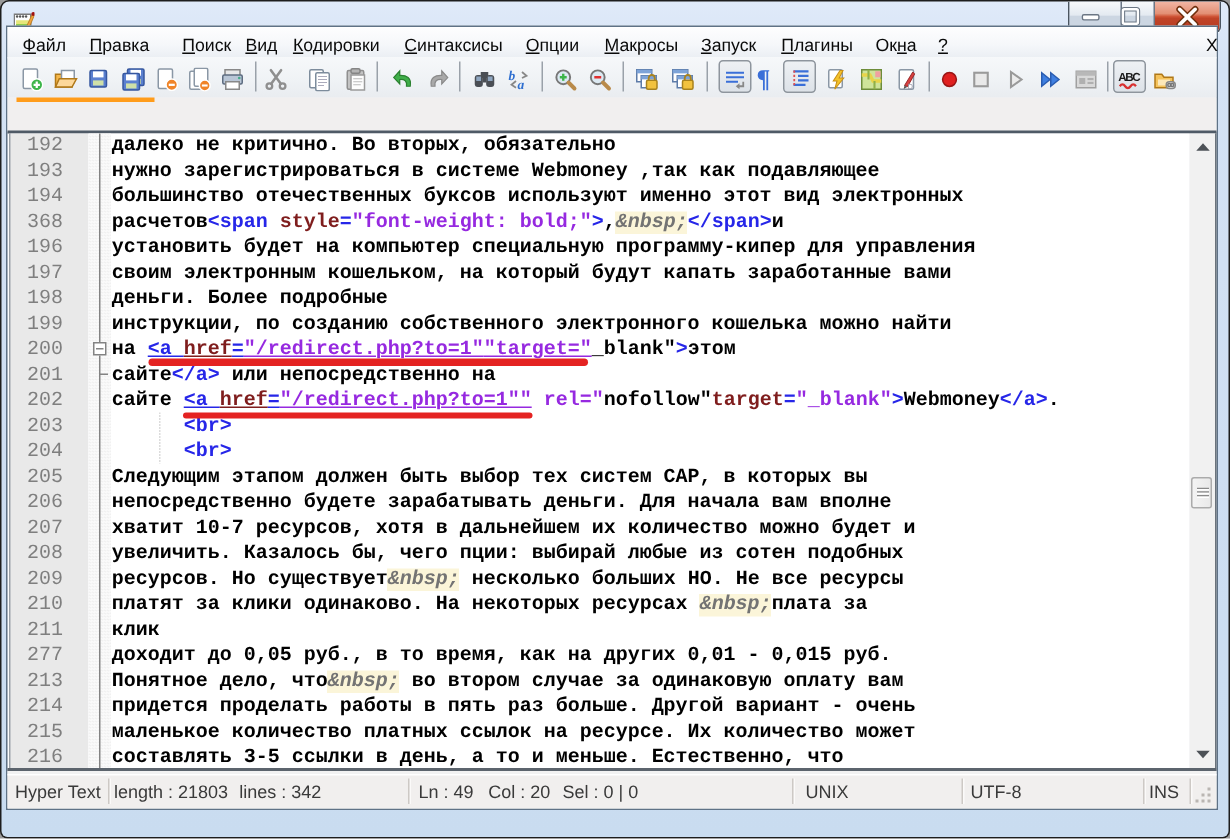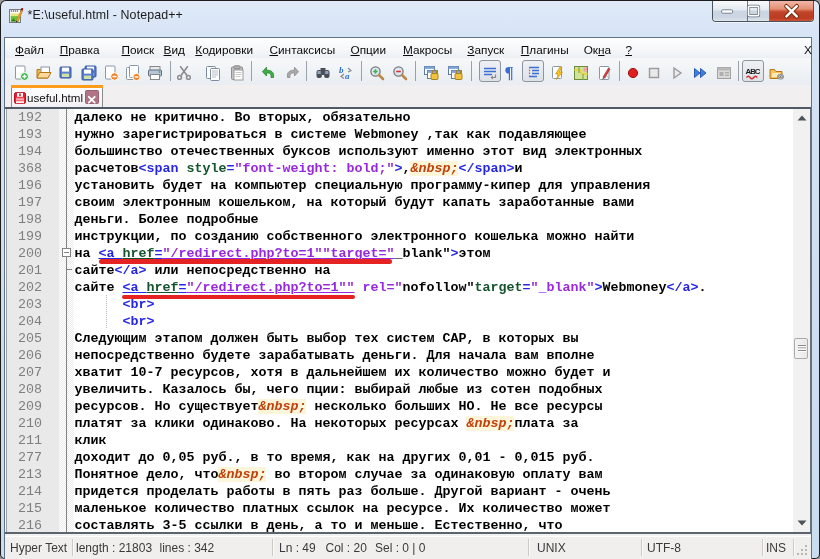--- a/index.html
+++ b/index.html
@@ -3,21 +3,21 @@
 html,body{margin:0;padding:0}
 body{width:820px;height:559px;background:#9a9a9a;overflow:hidden;position:relative;font-family:"Liberation Sans",sans-serif}
 #win{position:absolute;inset:0;background:#1d1d1d;border-radius:6px 6px 5px 5px}
 #frame{position:absolute;left:1px;top:1px;width:818px;height:556.5px;border-radius:5px 5px 4px 4px;background:linear-gradient(180deg,#e0eaf9 0%,#d4e2f4 8%,#cedef2 55%,#c9dcf0 100%)}
 #title-text{position:absolute;left:26.5px;top:7.2px;font-size:12.4px;color:#1c1c1c;letter-spacing:0.12px}
 #wbtns{position:absolute;left:711px;top:0;width:100px;height:20px;border:1px solid #4b5560;border-top:none;border-radius:0 0 4px 4px;overflow:hidden;box-shadow:0 1px 0 rgba(255,255,255,.5)}
 .wb{position:absolute;top:0;height:20px}
 #wb-min{left:0;width:34px;background:linear-gradient(180deg,#f8fafc 0%,#e4eaf1 45%,#ccd6e2 50%,#ccd6e2 82%,#dee5ed 100%);border-right:1px solid #6b7684}
 #wb-max{left:35px;width:21px;background:linear-gradient(180deg,#f8fafc 0%,#e4eaf1 45%,#ccd6e2 50%,#ccd6e2 82%,#dee5ed 100%);border-right:1px solid #6b7684}
 #wb-close{left:57px;width:43px;background:linear-gradient(180deg,#f2b6a5 0%,#e39075 40%,#d05537 50%,#c04428 56%,#ba3d23 84%,#cf5135 100%)}
-#client{position:absolute;left:3px;top:36px;width:806px;height:521px;border:1px solid #5f7286;background:#f0f1f4;box-shadow:inset 1px 1px 0 #fdfdfd}
+#client{position:absolute;left:3px;top:16px;width:806px;height:521px;border:1px solid #5f7286;background:#f0f1f4;box-shadow:inset 1px 1px 0 #fdfdfd}
 #menubar{position:absolute;left:0;top:0;width:806px;height:19.5px;background:linear-gradient(180deg,#fdfdfe 0%,#f5f7fa 55%,#eaeef3 100%);border-top:1px solid #fff}
 .mi{position:absolute;top:4px;font-size:11.8px;color:#0a0a0a;white-space:pre}
 #toolbar{position:absolute;left:0;top:19.5px;width:806px;height:27px;background:linear-gradient(180deg,#f6f8fa 0%,#eff2f5 60%,#e9ecf0 100%)}
 .tbi{position:absolute;top:7px}
 .tbsep{position:absolute;top:3.5px;width:1px;height:20px;background:#9aa1a9}
 .tbox{position:absolute;top:2px;width:22px;height:22px;border:1px solid #8e959d;border-radius:3px;background:linear-gradient(180deg,#eef1f4,#dde2e8);box-sizing:border-box}
 #tabbar{position:absolute;left:0;top:46.5px;width:806px;height:23px;background:#f1efef}
 #tab{position:absolute;left:5.5px;top:3px;width:90px;height:20px;background:linear-gradient(180deg,#fdfdfe 0%,#f5f3f6 70%,#f0eef3 100%);border-left:1px solid #8c8c8c;border-right:1px solid #8c8c8c}
 #tab-orange{position:absolute;left:5.5px;top:0;width:92px;height:3px;background:#ff9c1b}
 #tab-text{position:absolute;left:15.5px;top:3.2px;font-size:11.6px;color:#111}
@@ -29,22 +29,22 @@
 #textarea{position:absolute;left:69px;top:70.8px;width:719px;height:423.2px;background:#fff}
 #vscroll{position:absolute;left:788px;top:70.8px;width:16.5px;height:423.2px;background:#f1f1f1}
 #edleft{position:absolute;left:1px;top:70.8px;width:1px;height:423.2px;background:#9aa0a6}
 #edright{position:absolute;left:804.5px;top:70.8px;width:1.5px;height:423.2px;background:#6a737c}
 #edbot{position:absolute;left:0;top:494px;width:806px;height:1.6px;background:#5c646d}
 #edbot2{position:absolute;left:0;top:495.6px;width:806px;height:2.4px;background:#f2f2f2}
 #lnums{position:absolute;left:2px;top:70.8px;width:35px;font-family:"Liberation Mono",monospace;font-size:13.333px;color:#7f7f7f;text-align:right}
 #lines{position:absolute;left:69.5px;top:70.8px;font-family:"Liberation Mono",monospace;font-size:13.333px;font-weight:bold;color:#000}
 .row{position:absolute;left:0;height:17px;line-height:17px;white-space:pre}
 .num{width:35px}
-.b{color:#2626e8}.r{color:#14532d}.p{color:#9629e0}
-.e{color:#c2410c;font-style:italic;background:#fbf5d9}
+.b{color:#2626e8}.r{color:#7f1d1d}.p{color:#9629e0}
+.e{color:#737373;font-style:italic;background:#fbf5d9}
 .u{text-decoration:underline;text-decoration-thickness:1.2px;text-underline-offset:0.5px}
 .redline{position:absolute;background:#e42322;border-radius:2.5px;height:4.6px}
 #statusbar{position:absolute;left:0;top:498px;width:806px;height:21.5px;background:#f1efee;font-size:12px;color:#3a3a3a;border-top:1px solid #fff}
 .st{position:absolute;top:3.6px;white-space:pre}
 .stsep{position:absolute;top:1.5px;width:1px;height:17px;background:#cdc9c5;box-shadow:1px 0 0 #fbfaf9}
 #grip{position:absolute;left:790px;top:7px}
 .fold-el{position:absolute;background:#838383}
 </style></head><body>
 <div id="win">
     <div id="frame">
@@ -54,21 +54,20 @@
         <circle cx="4.4" cy="3" r="0.8" fill="#555"></circle>
         <circle cx="6.4" cy="3" r="0.8" fill="#555"></circle>
         <circle cx="8.4" cy="3" r="0.8" fill="#555"></circle>
 <rect x="1.7" y="5.5" width="8.6" height="3.5" fill="#e6e67a"></rect>
         <rect x="1.7" y="8.2" width="8.6" height="5.3" fill="#6abf3a"></rect>
 <path d="M1.7 13.5 L4.5 10.5 L7 13.5 Z" fill="#2e7d1e"></path>
 <path d="M12.5 1.5 L7.2 12.8 L9.2 13.3 L13.9 2.2 Z" fill="#f2a33c" stroke="#b97a1e" stroke-width="0.6"></path>
 <circle cx="13.2" cy="1.3" r="1.3" fill="#a01010"></circle>
 <path d="M7.2 12.8 L6.6 14.8 L9 13.6 Z" fill="#333"></path>
 </svg>
-<div id="title-text">*E:\useful.html - Notepad++</div>
 <div id="wbtns">
 <div class="wb" id="wb-min"></div>
         <div class="wb" id="wb-max"></div>
         <div class="wb" id="wb-close"></div>
 <svg style="position:absolute;left:0;top:0" width="100" height="20" viewBox="0 0 100 20">
 <rect x="8.6" y="8.8" width="11" height="3.4" rx="1" fill="#fff" stroke="#6b7684" stroke-width="0.9"></rect>
 <rect x="35.6" y="5.2" width="10" height="9.6" rx="1" fill="none" stroke="#6b7684" stroke-width="3"></rect>
 <rect x="35.6" y="5.2" width="10" height="9.6" rx="1" fill="none" stroke="#fff" stroke-width="1.6"></rect>
 <path d="M73.4 5.2 L83.8 15.4 M83.8 5.2 L73.4 15.4" stroke="#71310f" stroke-width="4.4" stroke-linecap="round"></path>
 <path d="M73.4 5.2 L83.8 15.4 M83.8 5.2 L73.4 15.4" stroke="#fff" stroke-width="2.4" stroke-linecap="round"></path>
@@ -267,34 +266,20 @@
           <svg class="tbi" style="left:764px" width="16" height="16" viewBox="0 0 16 16">
             <path d="M1 4.5 L1 13.5 L13 13.5 L13 6.5 L7 6.5 L5.5 4.5 Z" fill="#f5c35c" stroke="#b07818"></path>
             <rect x="3" y="8" width="8" height="4" fill="#fde8b8"></rect>
             <rect x="8.5" y="9.5" width="6" height="4.5" rx="2" fill="#e8e8e8" stroke="#888"></rect>
             <circle cx="10.5" cy="11.7" r="1" fill="none" stroke="#777"></circle>
             <circle cx="12.5" cy="11.7" r="1" fill="none" stroke="#777"></circle>
           </svg>
         </div>
 <div id="tabbar">
   <div id="tab-orange"></div>
-  <div id="tab">
-    <svg style="position:absolute;left:2px;top:4px" width="12" height="12" viewBox="0 0 12 12">
-      <rect x="0.5" y="0.5" width="11" height="11" rx="1.8" fill="#e51e2c" stroke="#c00d1d"></rect>
-      <rect x="3" y="0.9" width="6" height="3.9" fill="#fff"></rect>
-      <rect x="5.1" y="1.5" width="1.7" height="2.7" fill="#e51e2c"></rect>
-      <rect x="2" y="5.8" width="8" height="5.4" fill="#fff" opacity="0.92"></rect>
-      <rect x="2" y="6.4" width="8" height="1" fill="#ef4b59"></rect>
-      <rect x="2" y="8.2" width="8" height="1" fill="#ef4b59"></rect>
-    </svg>
-    <div id="tab-text">useful.html</div>
-    <div id="tabx"><svg width="11.5" height="11.5" viewBox="0 0 11.5 11.5">
-                <path d="M2.8 2.8 L8.7 8.7 M8.7 2.8 L2.8 8.7" stroke="#fff" stroke-width="1.8" stroke-linecap="round"></path>
-              </svg></div>
-  </div>
 </div>
 <div id="edtop"></div>
 <div id="margin"></div>
         <div id="foldm"></div>
         <div id="foldline"></div>
 <div id="textarea"></div>
         <div id="vscroll">
   <svg style="position:absolute;left:3.5px;top:6px" width="10" height="6" viewBox="0 0 10 6">
             <path d="M5 0.5 L9.5 5.5 L0.5 5.5 Z" fill="#4d5257"></path>
           </svg>

